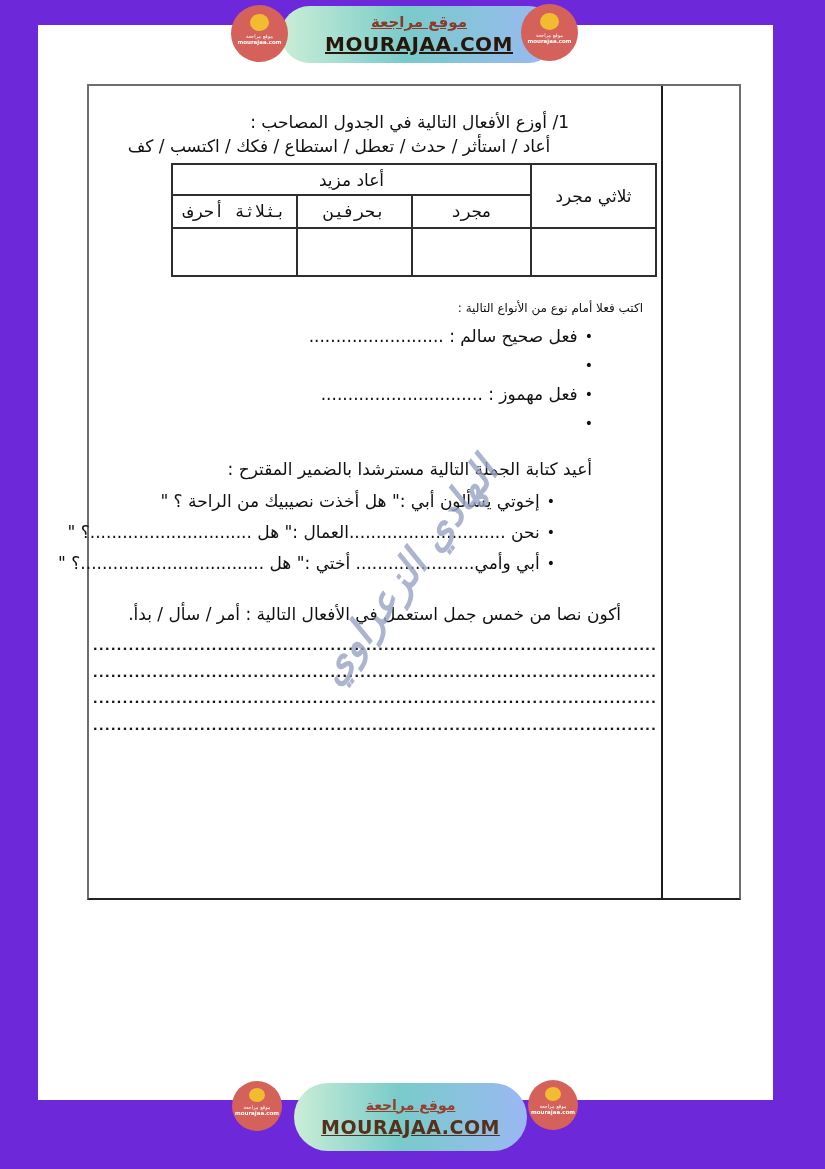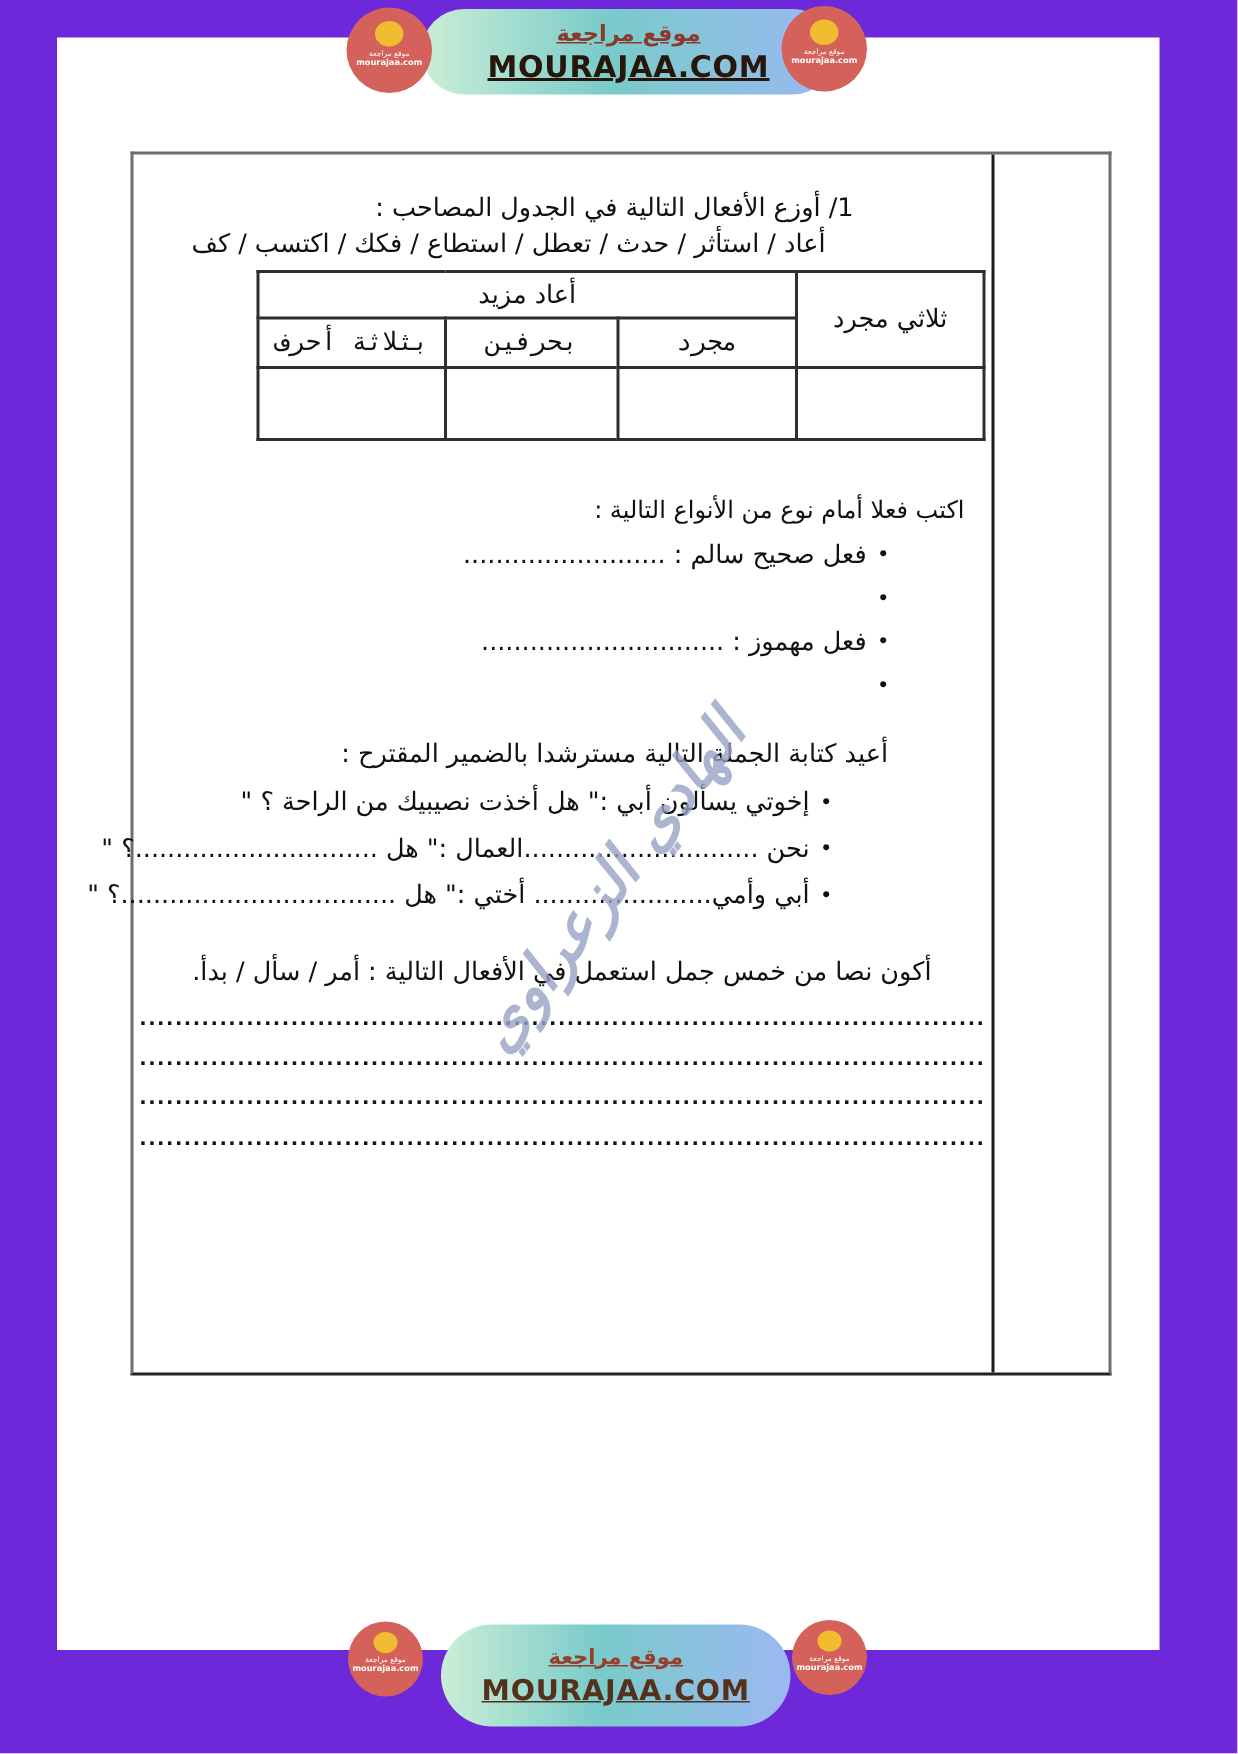--- a/index.html
+++ b/index.html
@@ -22,35 +22,35 @@
   .badge .emblem{width:19px;height:17px;border-radius:50%;background:#f2bc30;margin-top:9px;margin-bottom:2px;}
   .badge .l-ar{font-size:5px;line-height:6px;}
   .badge .l-dom{font-size:5.5px;line-height:7px;font-weight:bold;}
   .badge-tl{left:231px;top:5px;width:57px;height:57px;}
   .badge-tr{left:521px;top:4px;width:57px;height:57px;}
   .badge-bl{left:232px;top:1081px;width:50px;height:50px;}
   .badge-br{left:528px;top:1080px;width:50px;height:50px;}
   .badge-bl .emblem,.badge-br .emblem{width:16px;height:14px;margin-top:7px;}
 
   
-  .content-box{position:absolute;left:87px;top:101px;width:654px;height:816px;box-sizing:border-box;
+  .content-box{position:absolute;left:87px;top:84px;width:654px;height:816px;box-sizing:border-box;
                border:2px solid #6e6e6e;border-bottom-color:#222;background:#fff;}
   .frame-divider{position:absolute;top:0;bottom:0;right:76px;width:2px;background:#1c1c1c;}
   .content{position:absolute;top:0;left:4px;right:82px;bottom:0;direction:rtl;padding-top:26px;color:#101010;}
 
   .ex1-title{font-size:17px;margin-right:88px;margin-bottom:4px;}
   .ex1-verbs{font-size:17px;margin-right:72px;margin-bottom:7px;white-space:nowrap;text-align:center;}
 
   table.verb-table{border-collapse:collapse;table-layout:fixed;width:484px;direction:rtl;}
   table.verb-table td{border:2px solid #2e2e2e;text-align:center;font-size:17px;padding:0;}
   tr.hrow1 td{height:29px;}
   tr.hrow2 td{height:31px;font-family:Liberation Mono, monospace;}
   tr.brow td{height:46px;}
 
-  .ex2-title{margin-top:36px;margin-right:14px;font-size:16px;margin-bottom:6px;}
+  .ex2-title{margin-top:24px;margin-right:14px;font-size:12px;margin-bottom:6px;}
   .b-line{display:flex;align-items:center;gap:7px;font-size:17px;white-space:nowrap;}
   .b2{margin-right:64px;height:29px;}
   .b3{margin-right:102px;height:31px;}
   .bullet{font-size:14px;line-height:1;}
 
   .ex3-title{margin-top:22px;margin-right:65px;font-size:17px;margin-bottom:6px;}
   .ex4-title{margin-top:26px;margin-right:36px;font-size:17px;margin-bottom:9px;white-space:nowrap;padding-left:12px;}
 
   .answer-line{height:26.5px;line-height:26.5px;font-size:13px;font-weight:bold;letter-spacing:1px;
                white-space:nowrap;overflow:hidden;color:#161616;}

